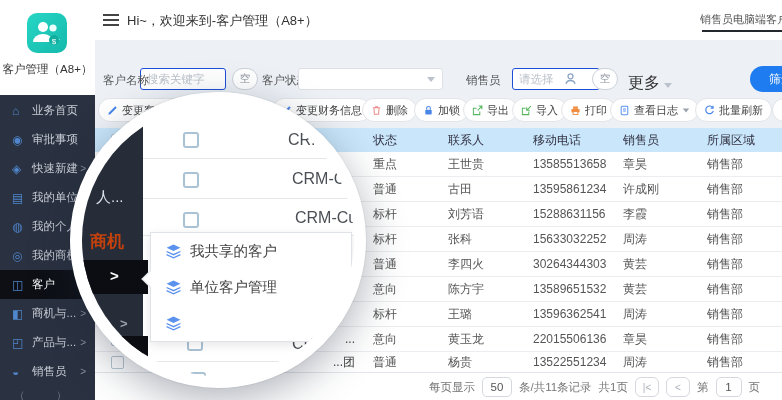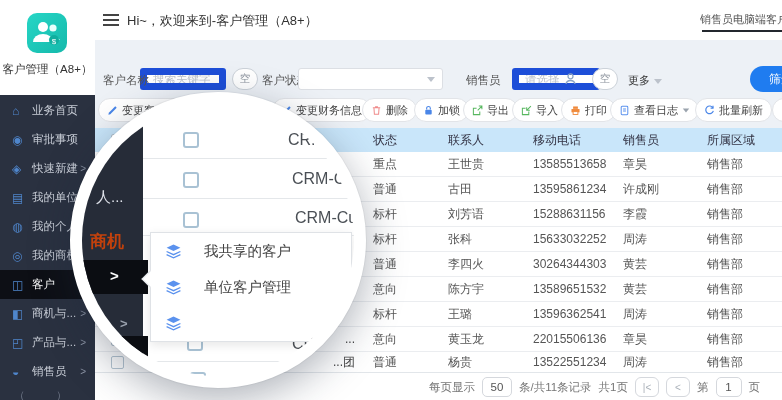--- a/index.html
+++ b/index.html
@@ -29,30 +29,30 @@
   .welcome { position:absolute; left:32px; top:12px; font-size:13px; color:#333; white-space:nowrap; }
   .top-tab { position:absolute; left:605px; top:12px; width:90px; font-size:11px; color:#555; white-space:nowrap; overflow:hidden; cursor:pointer; }
   .top-tab-line { position:absolute; left:607px; top:30px; width:85px; height:2px; background:#23272e; }
 
   
   .content { position:absolute; left:95px; top:40px; width:687px; height:360px; background:#edf1f6; }
   .page-title { position:absolute; left:103px; top:58px; font-size:15px; font-weight:bold; color:#333; z-index:1;margin-top:40px;}
   .page-count { font-size:11px; font-weight:normal; color:#9aa3ad; margin-left:6px; }
 
   .flt-label { position:absolute; top:73px; font-size:11.5px; color:#555; z-index:1;}
-  .flt-input { position:absolute; top:68px; height:22px; border:7px solid #1d4ed8; border-radius:3px; background:#fff;
+  .flt-input { position:absolute; top:68px; height:22px; border:1px solid #1d4ed8; border-radius:3px; background:#fff;
                font-size:11.5px; color:#555; padding:0 6px; outline:none; font-family:inherit; }
   .flt-input::placeholder { color:#bcc2cb; }
   .empty-badge { position:absolute; top:68px; width:26px; height:22px; border:1px solid #ccd2d9; border-radius:11px;
                  background:#fff; color:#8a919b; font-size:10.5px; display:flex; align-items:center; justify-content:center; cursor:pointer; z-index:1;}
   .flt-select { position:absolute; left:298px; top:68px; width:145px; height:22px; border:1px solid #dcdfe4; border-radius:3px; background:#fff; cursor:pointer; z-index:1;}
   .flt-select .caret { position:absolute; right:7px; top:8px; }
   .caret { width:0; height:0; border-left:4px solid transparent; border-right:4px solid transparent; border-top:5px solid #bcc2cb; display:inline-block; }
   .person-ico { position:absolute; right:5px; top:4px; }
-  .more-link { position:absolute; left:628px; top:73px; font-size:11px; color:#333; cursor:pointer; z-index:1;}
+  .more-link { position:absolute; left:628px; top:73px; font-size:16px; color:#333; cursor:pointer; z-index:1;}
   .more-link .caret { margin-left:4px; }
   .btn-primary { position:absolute; left:750px; top:66px; width:62px; height:26px; border-radius:13px; background:#1f7cf0;
                  color:#fff; font-size:12px; display:flex; align-items:center; justify-content:center; cursor:pointer; z-index:1;}
 
   
   .pill { position:absolute; top:98px; height:24px; border:1px solid #e2e4e8; border-radius:12px; background:#fff;
           display:inline-flex; align-items:center; gap:4px; padding:0 8px; font-size:11px; color:#444; cursor:pointer; white-space:nowrap; z-index:1;}
   .pill svg { flex:none; }
   .pill .caret { border-top-color:#9aa3ad; transform:scale(.8); }
 
@@ -90,21 +90,21 @@
   .lz-chev1 { left:38px; top:212px; color:#9aa1ad; font-size:13px; font-weight:bold; }
   .lz-black2 { left:4px; top:232px; width:62px; height:40px; background:#0b0d12; }
   .lz-black2 span { left:30px; top:11px; color:#9aa1ad; font-size:13px; font-weight:bold; }
   .lz-line { height:1px; background:#e4e7ea; left:61px; width:235px; }
   .lz-chk { width:16px; height:16px; border:2px solid #a9c2d4; border-radius:3px; background:#fff; }
   .lz-name { font-size:16px; color:#4a4f55; white-space:nowrap; }
   .lz-pop { left:68px; top:128px; width:202px; height:110px; background:#fff; border:1px solid #dfe2e6;
             box-shadow:0 3px 10px rgba(0,0,0,.10); }
   .lz-arrow { left:-7px; top:40px; width:12px; height:12px; background:#fff; border-left:1px solid #dfe2e6;
               border-bottom:1px solid #dfe2e6; transform:rotate(45deg); }
-  .lz-item { position:absolute; left:0; width:200px; height:36px; display:flex; align-items:center; padding-left:14px; gap:22px; cursor:pointer; }
+  .lz-item { position:absolute; left:0; width:200px; height:36px; display:flex; align-items:center; padding-left:14px; gap:8px; cursor:pointer; }
   .lz-item svg { position:static; flex:none; }
   .lz-item span { position:static; font-size:14.5px; color:#444; white-space:nowrap; }
 </style>
 </head>
 <body>
 
 <div class="sidebar">
   <div class="logo-area">
     <div class="logo-box">
       <svg width="40" height="40" viewBox="0 0 40 40">

